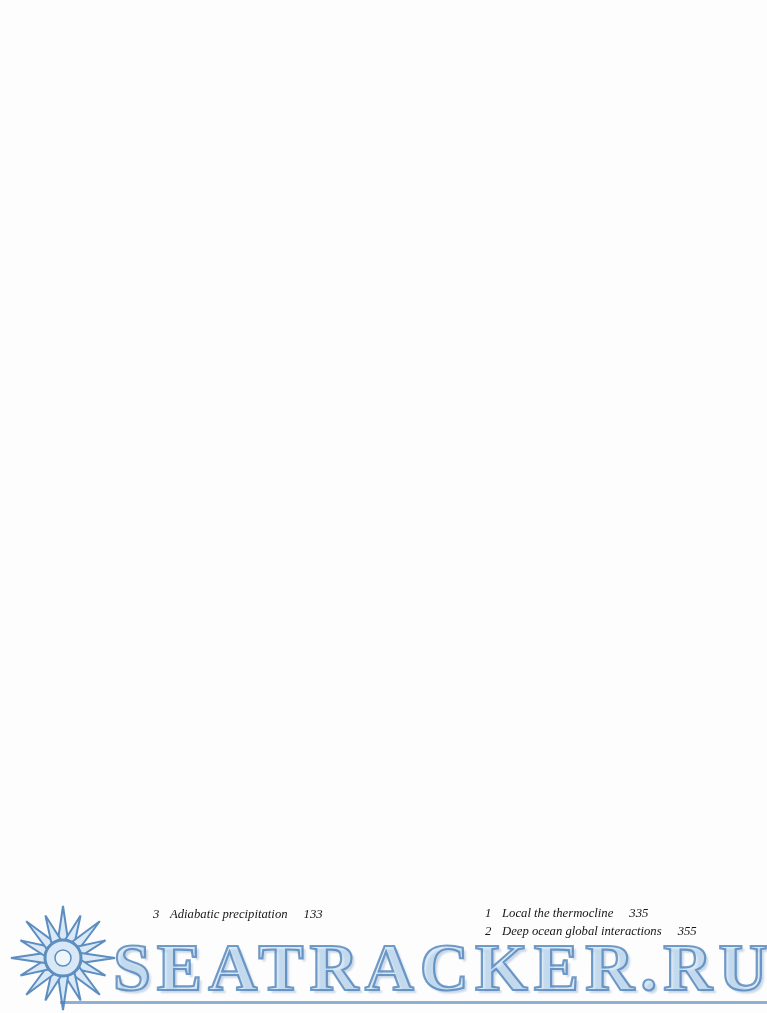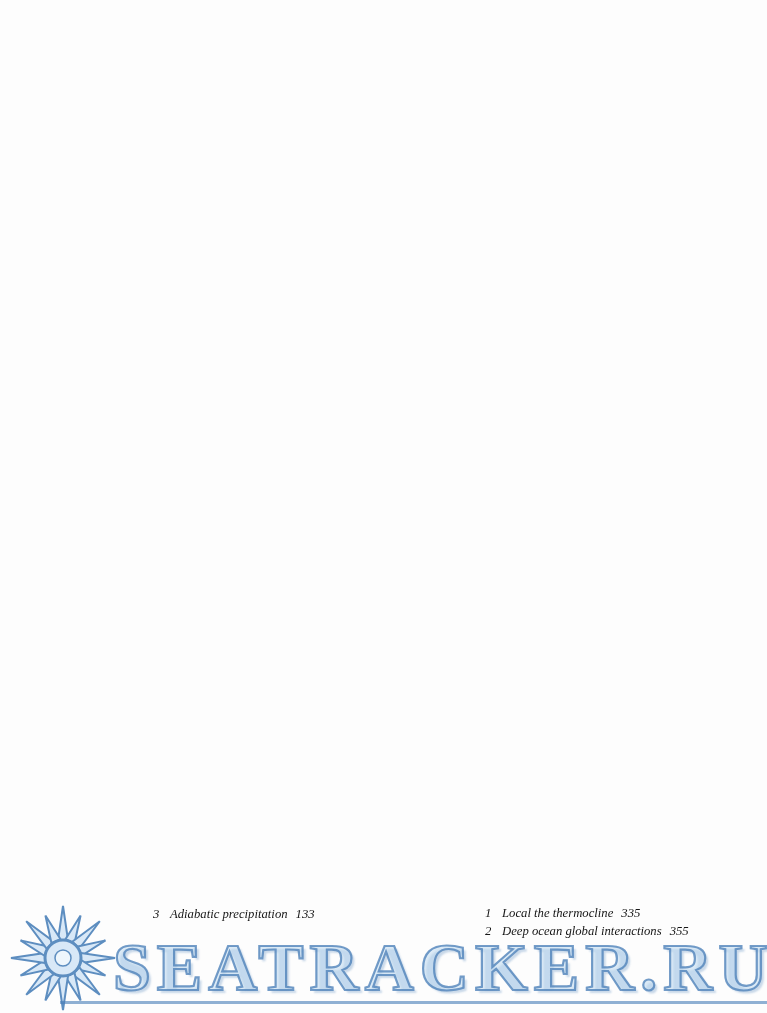--- a/index.html
+++ b/index.html
@@ -14,21 +14,21 @@
   .rule { position:absolute; left:58px; top:66px; width:653px; height:2px; background:#1b1b1b; }
 
   
   .columns { position:absolute; left:120px; top:86px; display:flex; gap:52px; }
   .col { width:280px; }
   .col.right { width:262px; }
 
   .entry { position:relative; white-space:pre; font-size:12.9px; line-height:18px; }
   .entry .label { position:absolute; top:0; }
   .entry .page.pr { position:absolute; right:0; bottom:0; font-style:normal; }
-  .entry .page.pi { margin-left:8px; }
+  .entry .page.pi { margin-left:16px; }
 
   .entry.chapter { font-family:"Liberation Sans", sans-serif; font-weight:bold;
                    font-size:14px; line-height:19px; padding-left:20px;
                    margin-top:15px; margin-bottom:5px; }
   .entry.chapter .label { left:0; }
   .entry.chapter .page.pr { font-style:normal; }
 
   .entry.section { padding-left:37px; }
   .entry.section .label { left:18px; }
 

